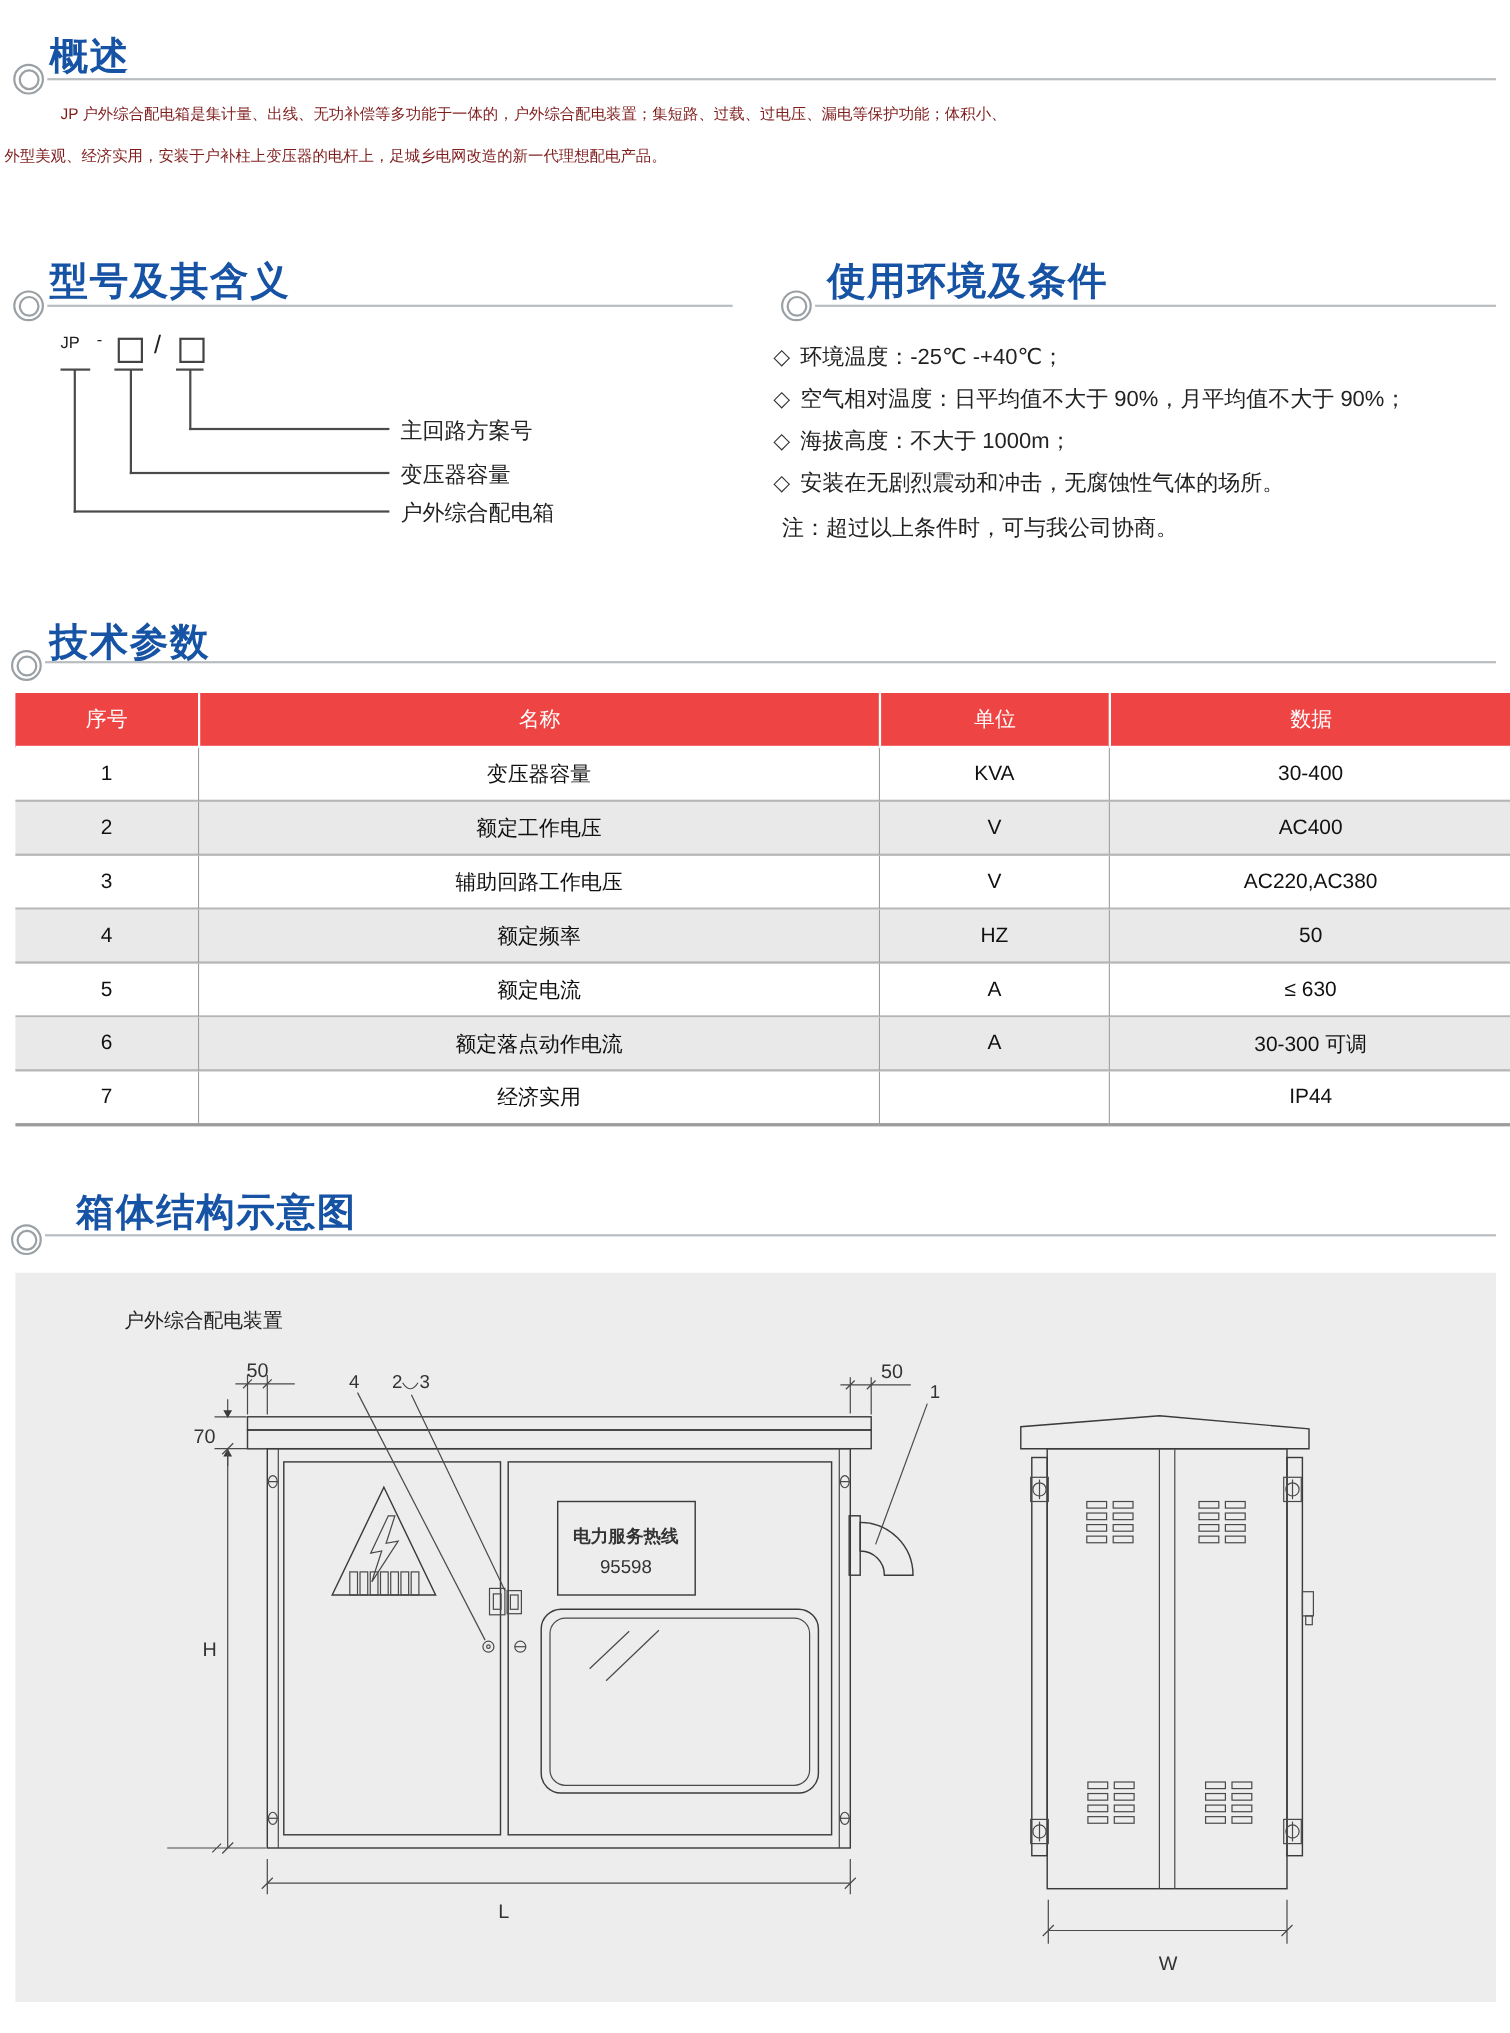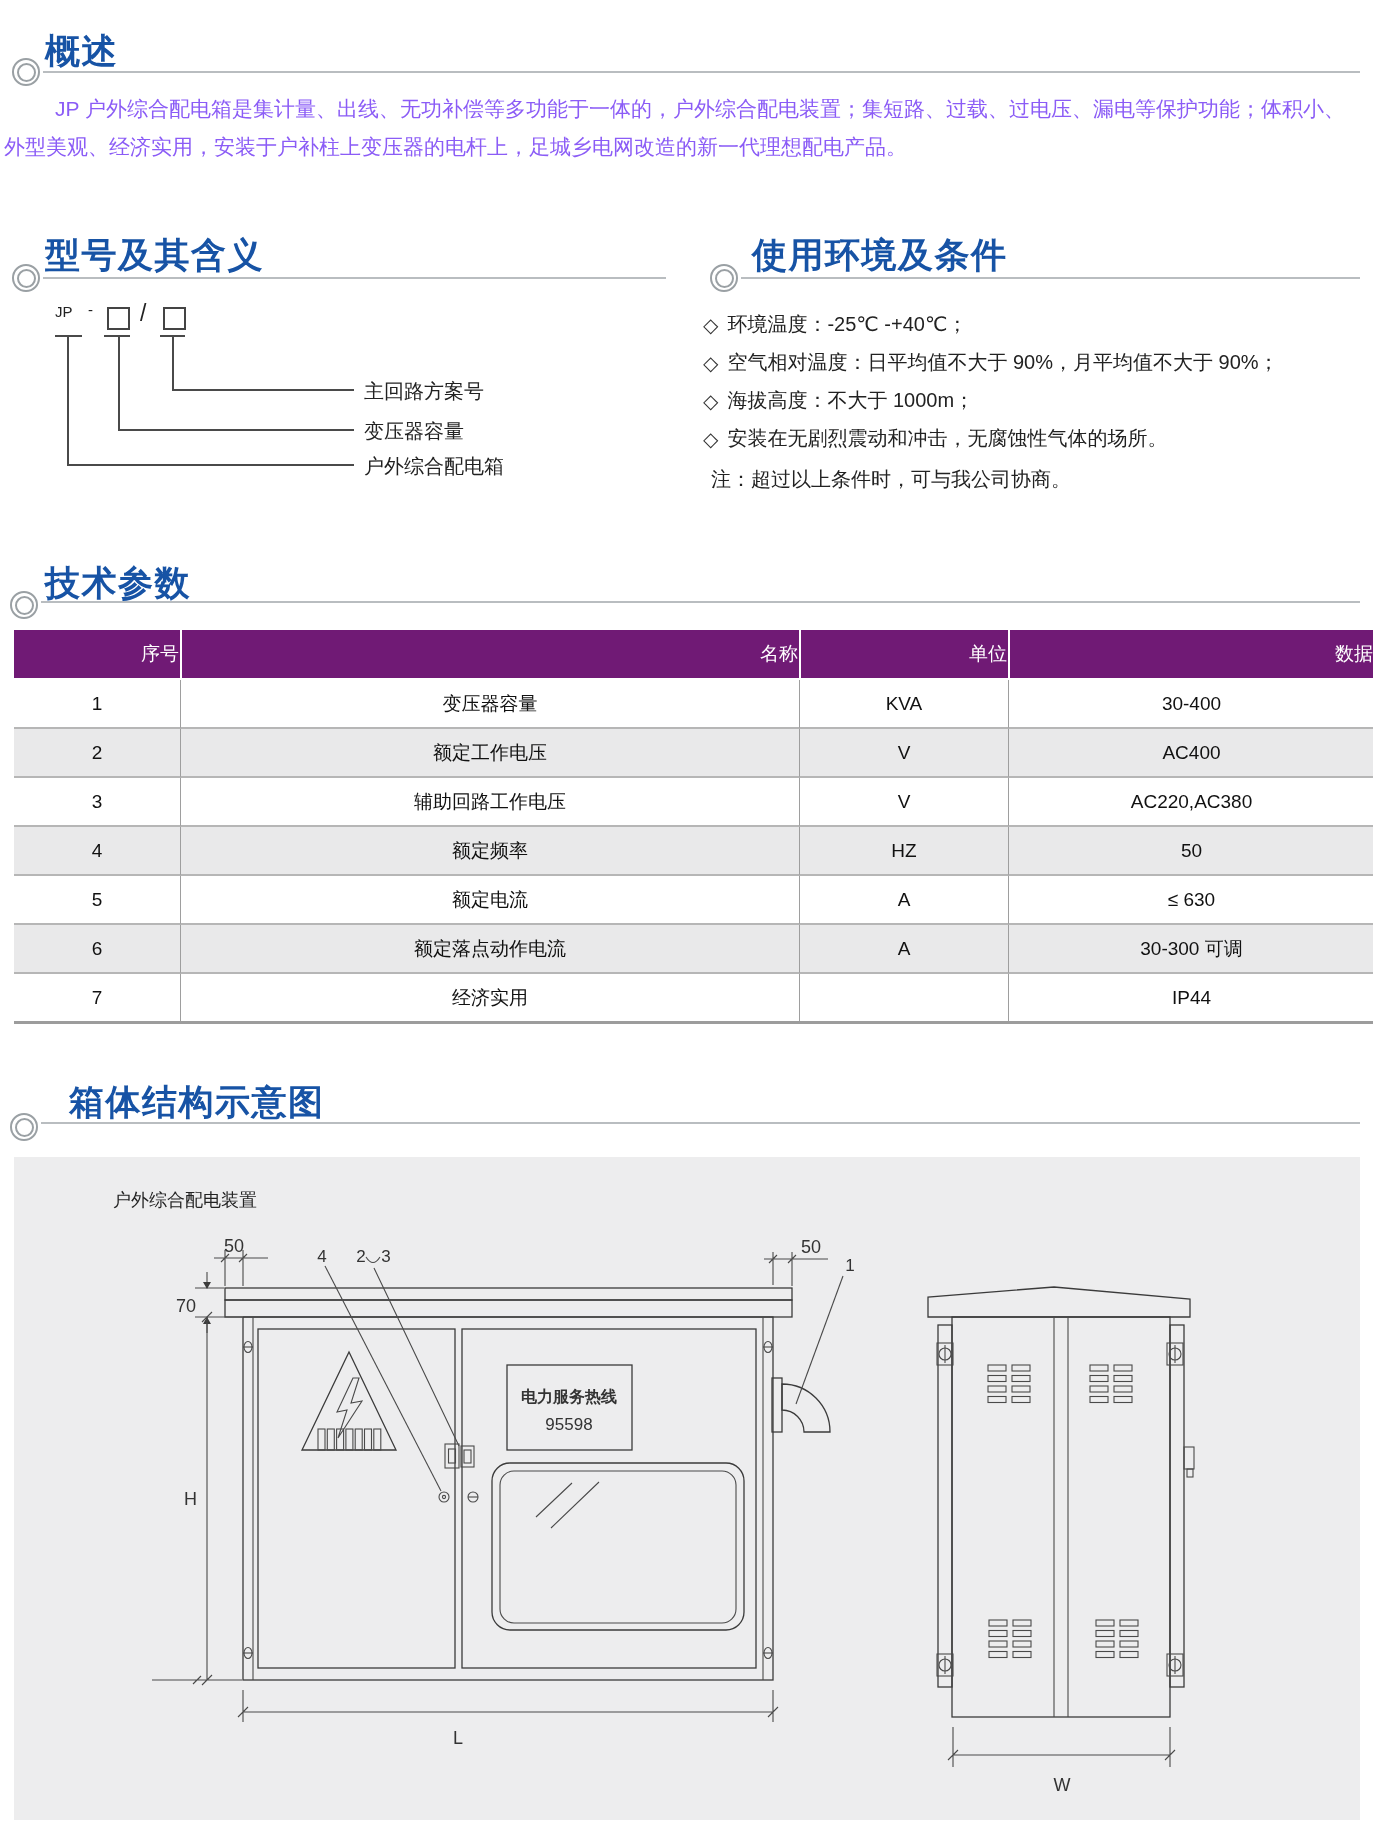--- a/index.html
+++ b/index.html
@@ -4,31 +4,31 @@
 <style>
   html,body{margin:0;padding:0;background:#fff;}
   .page{position:relative;width:1373px;height:1848px;background:#ffffff;
         font-family:"Liberation Sans","DejaVu Sans",sans-serif;color:#1a1a1a;overflow:hidden;}
   .sec-h{position:absolute;margin:0;font-size:35px;font-weight:700;color:#1753a5;
          letter-spacing:1.5px;white-space:nowrap;}
   .orn{position:absolute;width:24px;height:24px;border:2px solid #9aa0a4;border-radius:50%;
        background:#fff;display:flex;align-items:center;justify-content:center;z-index:2;}
   .orn::after{content:"";width:15px;height:15px;border:2px solid #9aa0a4;border-radius:50%;}
   .sec-line{position:absolute;height:2px;background:#b9bdc0;}
-  .para-line{position:absolute;font-size:21px;color:#8b5cf6;white-space:nowrap;}
+  .para-line{position:absolute;font-size:14px;color:#7f1d1d;white-space:nowrap;}
   .model-txt{position:absolute;font-size:15px;color:#222;white-space:nowrap;}
   .model-box{position:absolute;width:19px;height:19px;border:2px solid #444;background:transparent;}
   .dline{position:absolute;background:#4a4a4a;}
   .model-label{position:absolute;font-size:20px;color:#222;white-space:nowrap;}
   .env-item{position:absolute;font-size:20px;color:#222;white-space:nowrap;display:flex;align-items:center;}
   .env-item .dia{font-size:20px;margin-right:9px;color:#333;}
   .env-note{position:absolute;font-size:20px;color:#222;white-space:nowrap;}
   table.params{position:absolute;left:14px;top:630px;width:1346px;border-collapse:separate;
                border-spacing:0;table-layout:fixed;font-size:19px;color:#111;}
-  table.params th{background:#701a75;color:#fff;font-weight:400;height:46px;text-align:right;
+  table.params th{background:#ef4444;color:#fff;font-weight:400;height:46px;text-align:center;
                   border-left:2px solid #fff;border-bottom:2px solid #fff;margin-top:44px;}
   table.params th:first-child{border-left:none;}
   table.params td{height:45px;text-align:center;vertical-align:middle;
                   border-bottom:2px solid #b6b6b6;border-left:1px solid #9e9e9e;}
   table.params td:first-child{border-left:none;}
   table.params tr.stripe td{background:#e9e9ea;}
   table.params tr:last-child td{border-bottom:3px solid #9c9c9c;}
   .col1{width:164px;} .col2{width:615px;} .col3{width:205px;} .col4{width:362px;}
   .panel{position:absolute;left:14px;top:1157px;width:1346px;height:663px;background:#ededee;}
   .caption{position:absolute;left:113px;top:1188px;font-size:18px;color:#222;white-space:nowrap;}

